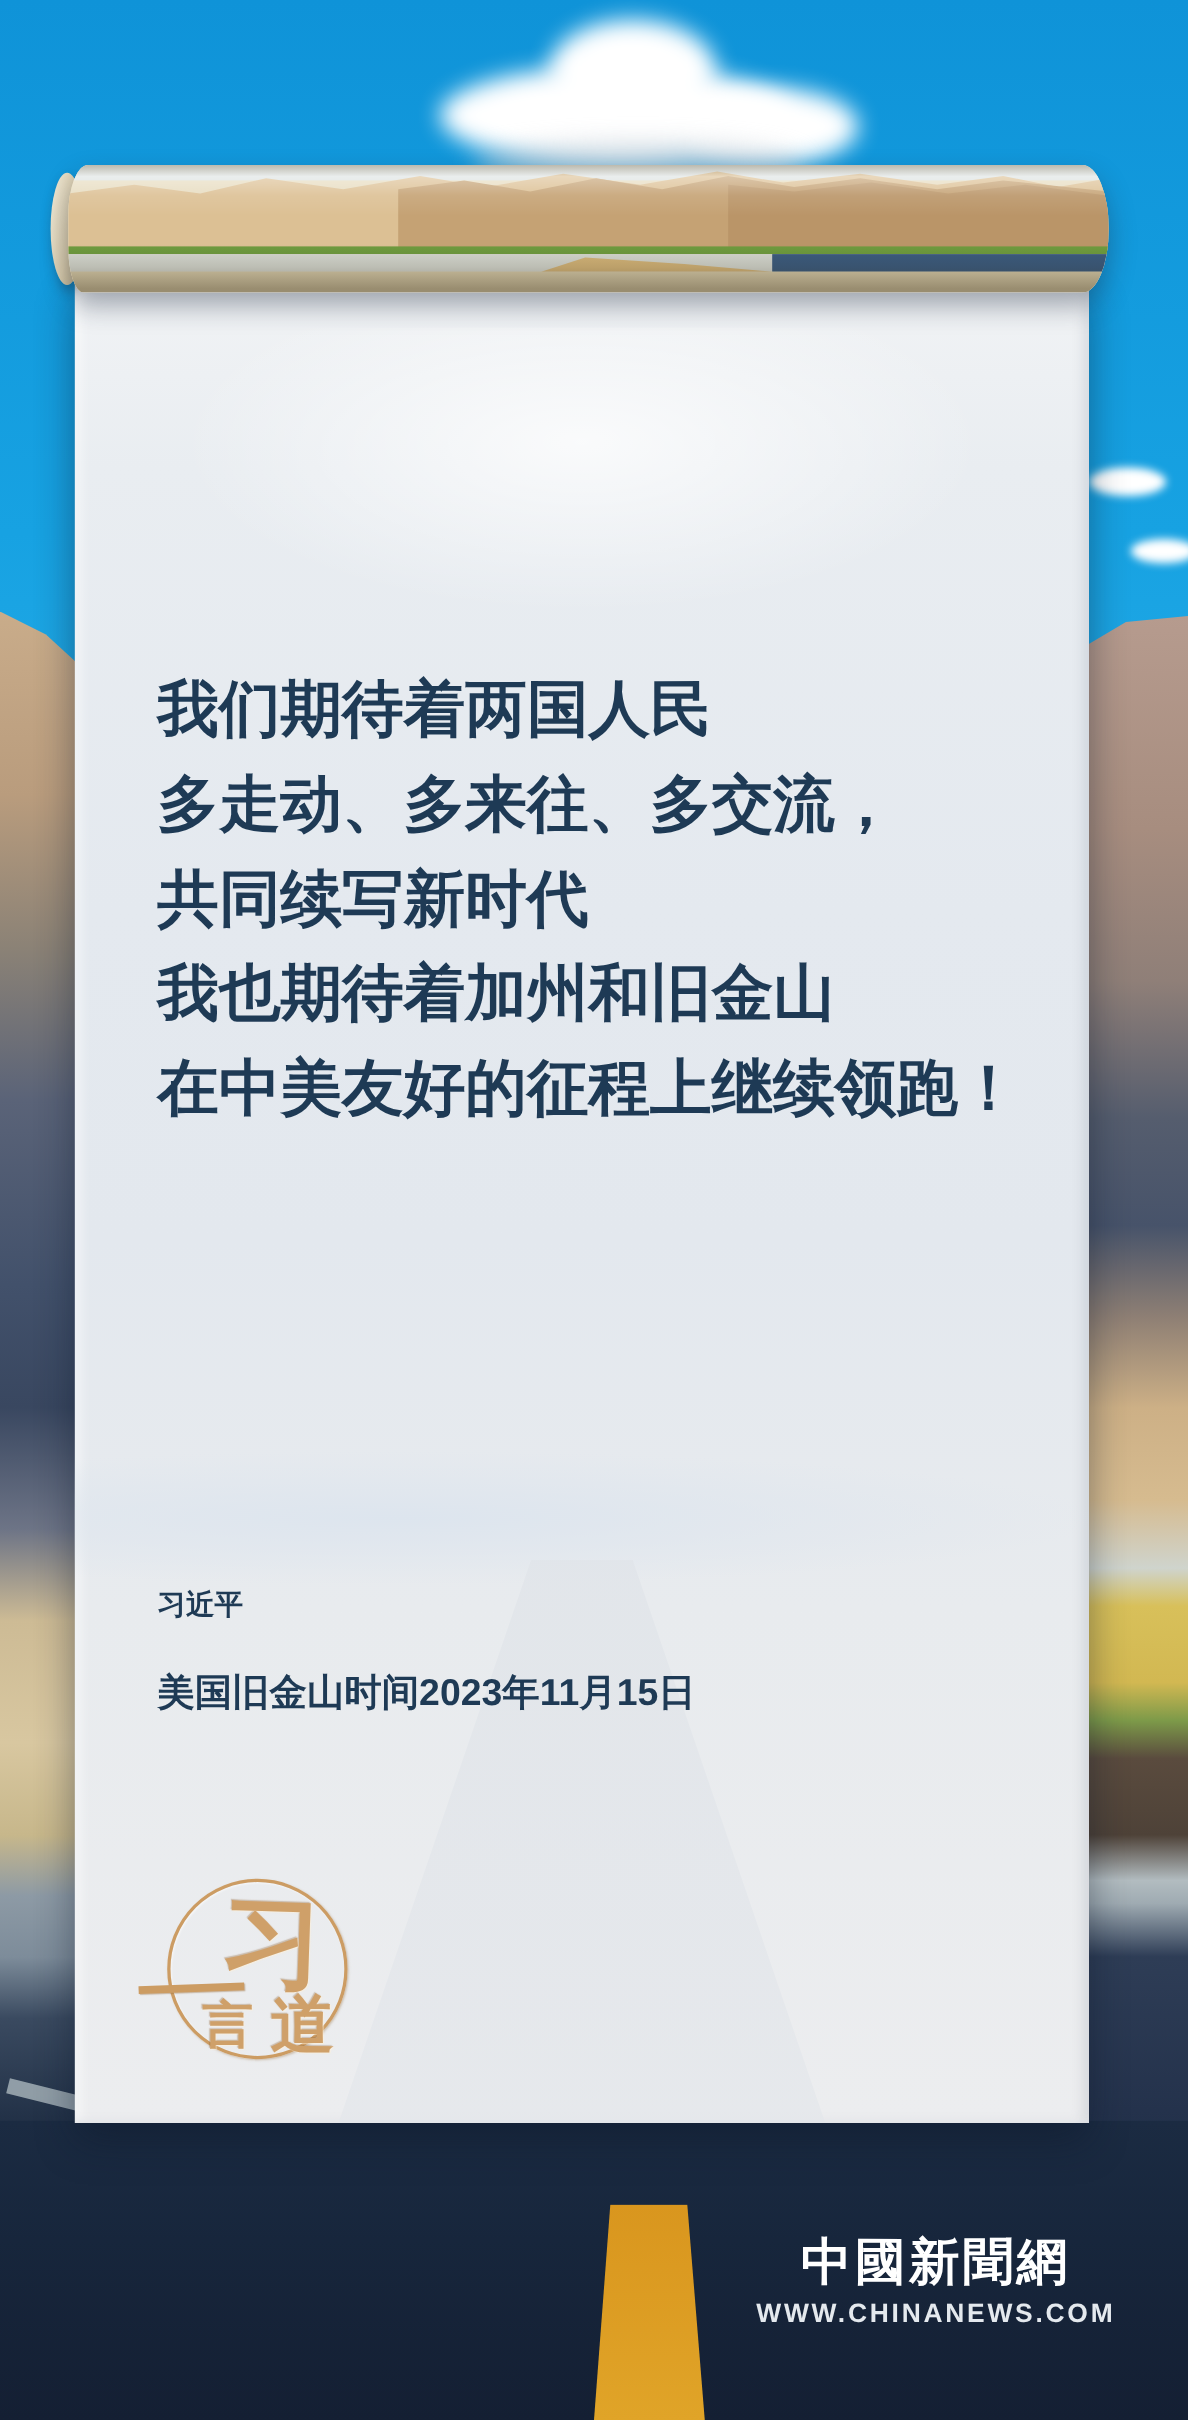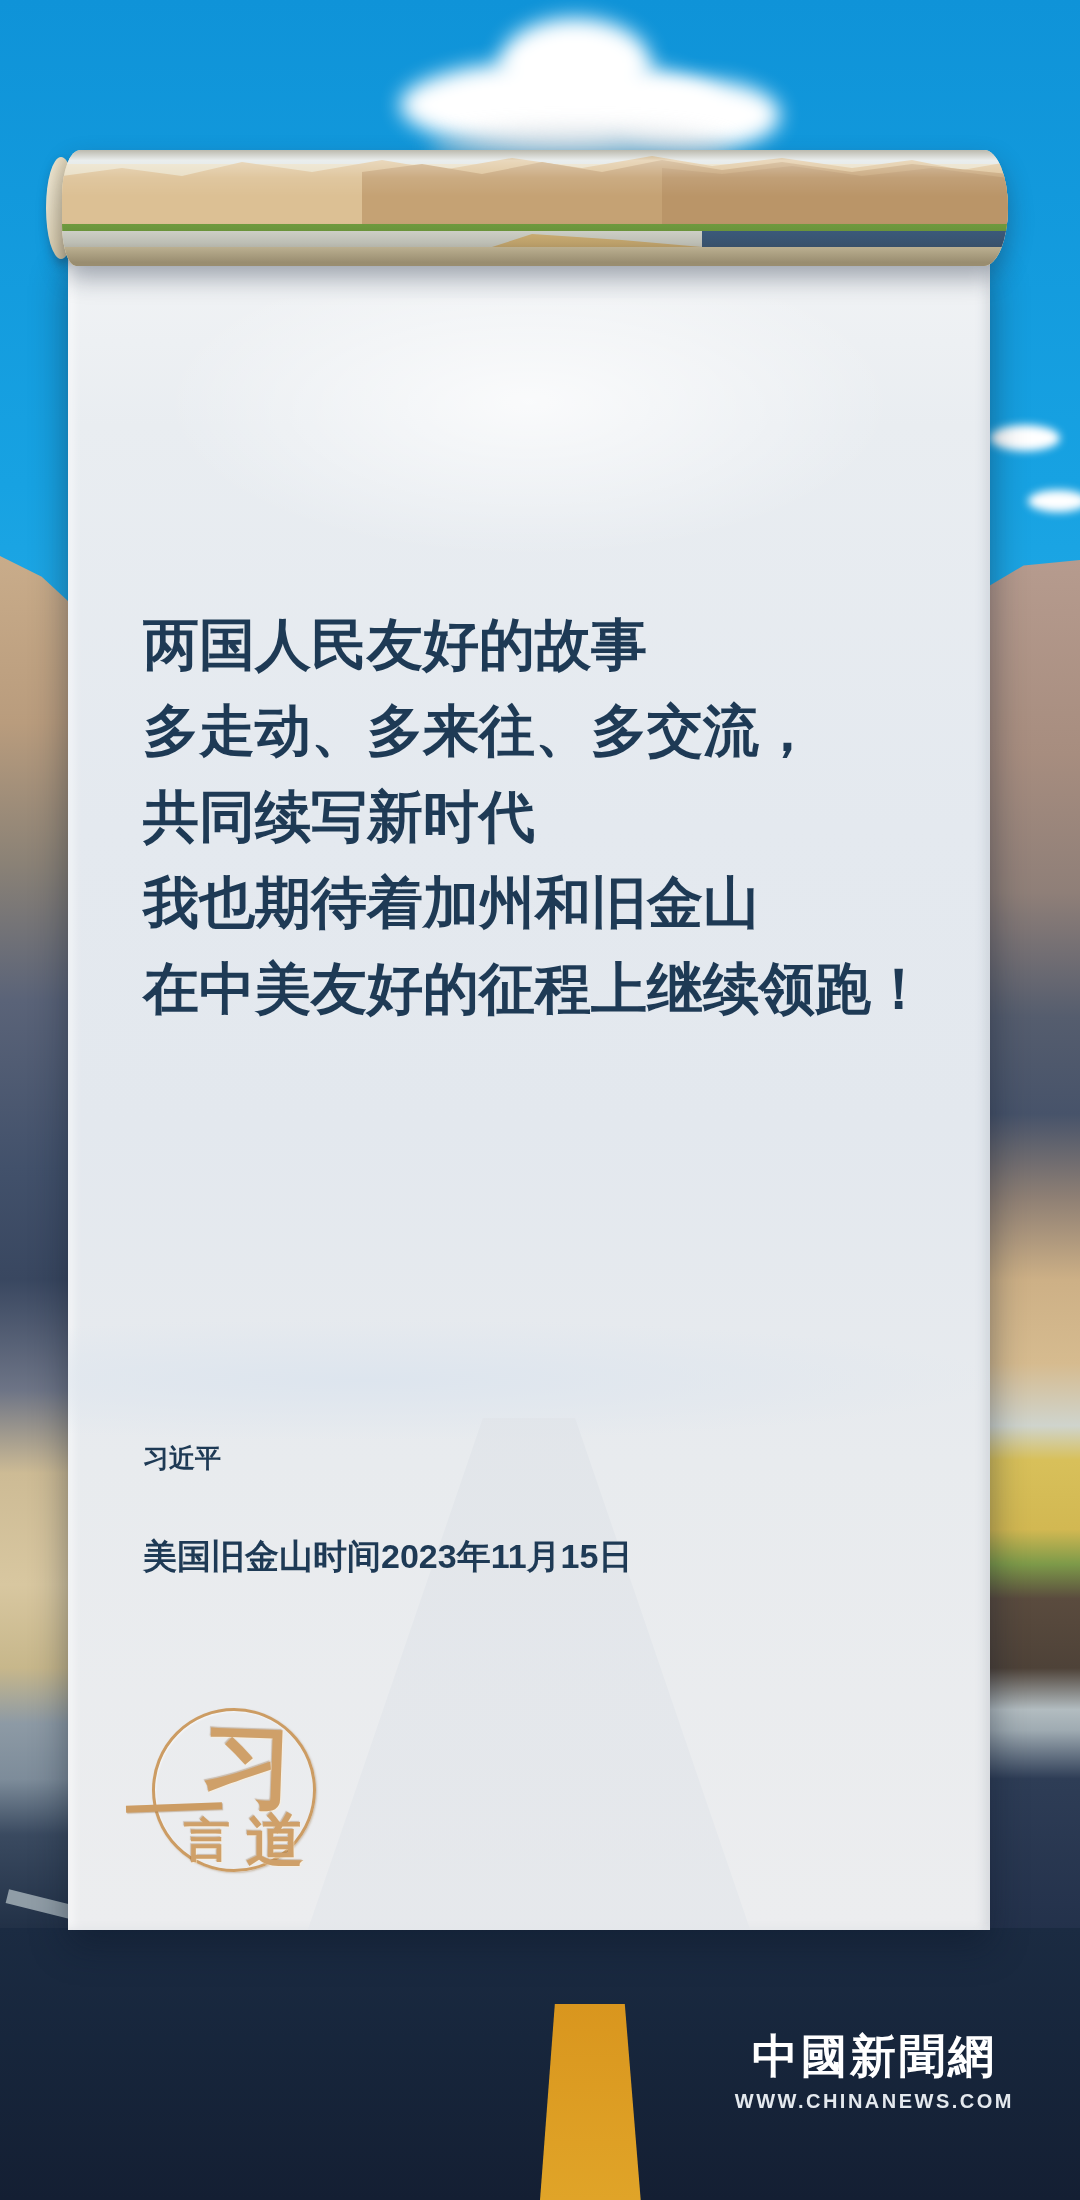--- a/index.html
+++ b/index.html
@@ -49,37 +49,37 @@
   #wm-road{left:0;top:1160px;width:100%;height:512px;opacity:.75;
     background:linear-gradient(180deg,#e0e4e9,#e4e7eb);
     clip-path:polygon(45% 0,55% 0,74% 100%,26% 100%);}
   
   #quote{left:143px;top:602px;width:780px;color:#1e3a55;font-weight:bold;
     font-size:56px;line-height:86px;letter-spacing:0px;white-space:nowrap;}
   
   #attr{left:143px;top:1432px;color:#1e3a55;font-weight:bold;}
   #attr .speaker{font-size:26px;line-height:52px;}
   #attr .occasion{font-size:38px;line-height:52px;}
-  #attr .datetime{font-size:34px;margin-top:50px;}
+  #attr .datetime{font-size:34px;margin-top:32px;}
   
   #seal{left:140px;top:1698px;width:190px;height:190px;color:#cc9c63;}
   #seal .ring{position:absolute;left:12px;top:10px;width:158px;height:158px;border:3px solid #cc9c63;border-radius:50%;
     box-shadow:inset 1px 1px 2px rgba(255,255,255,.6),1px 1px 2px rgba(150,105,55,.35);}
   #seal .char{position:absolute;font-weight:bold;font-family:"DejaVu Serif","Liberation Serif",serif;
     color:#cfa069;text-shadow:1px 1px 1px rgba(255,240,215,.55),-1px -1px 1px rgba(140,95,45,.35);}
   #seal .c-xi{left:62px;top:6px;font-size:92px;transform:rotate(2deg);}
   #seal .c-yan{left:44px;top:112px;font-size:46px;}
   #seal .c-dao{left:106px;top:104px;font-size:58px;}
   #seal .bar{position:absolute;left:-14px;top:106px;width:96px;height:7px;background:#cc9c63;transform:rotate(-2deg);
     box-shadow:1px 1px 1px rgba(150,105,55,.4);}
   
   #publisher{right:66px;top:2028px;text-align:center;color:#ffffff;}
   #publisher .cn-name{font-family:Liberation Serif, serif;font-weight:bold;
     font-size:46px;letter-spacing:3px;line-height:58px;}
-  #publisher .url{font-size:20px;letter-spacing:2.5px;color:#e4e9ee;font-weight:bold;margin-top:4px;}
+  #publisher .url{font-size:24px;letter-spacing:2.5px;color:#e4e9ee;font-weight:bold;margin-top:4px;}
 </style>
 </head>
 <body>
 
 <div id="canvas">
 
   <div class="cloud" style="left:400px;top:60px;width:320px;height:90px;"></div>
   <div class="cloud" style="left:500px;top:18px;width:150px;height:90px;"></div>
   <div class="cloud" style="left:620px;top:80px;width:160px;height:70px;"></div>
   <div class="cloud shade" style="left:430px;top:128px;width:300px;height:40px;"></div>
@@ -109,21 +109,21 @@
       <rect x="0" y="74" width="946" height="7" fill="#6f9c3f"></rect>
       <rect x="0" y="81" width="946" height="16" fill="#d9dcd4"></rect>
       <polygon fill="#d9b97c" points="430,97 470,84 560,90 640,97"></polygon>
       <rect x="640" y="81" width="306" height="16" fill="#3c5d82"></rect>
       <rect x="0" y="97" width="946" height="19" fill="#e2d6b4"></rect>
     </svg>
     <div class="shade-overlay"></div>
   </div>
 
   <div class="abs" id="quote">
-    <div>两国人民友好的故事</div>
+    <div>我们期待着两国人民</div>
     <div>多走动、多来往、多交流，</div>
     <div>共同续写新时代</div>
     <div>我也期待着加州和旧金山</div>
     <div>在中美友好的征程上继续领跑！</div>
   </div>
 
   <div class="abs" id="attr">
     <div class="speaker">习近平</div>
     <div class="datetime">美国旧金山时间2023年11月15日</div>
   </div>

